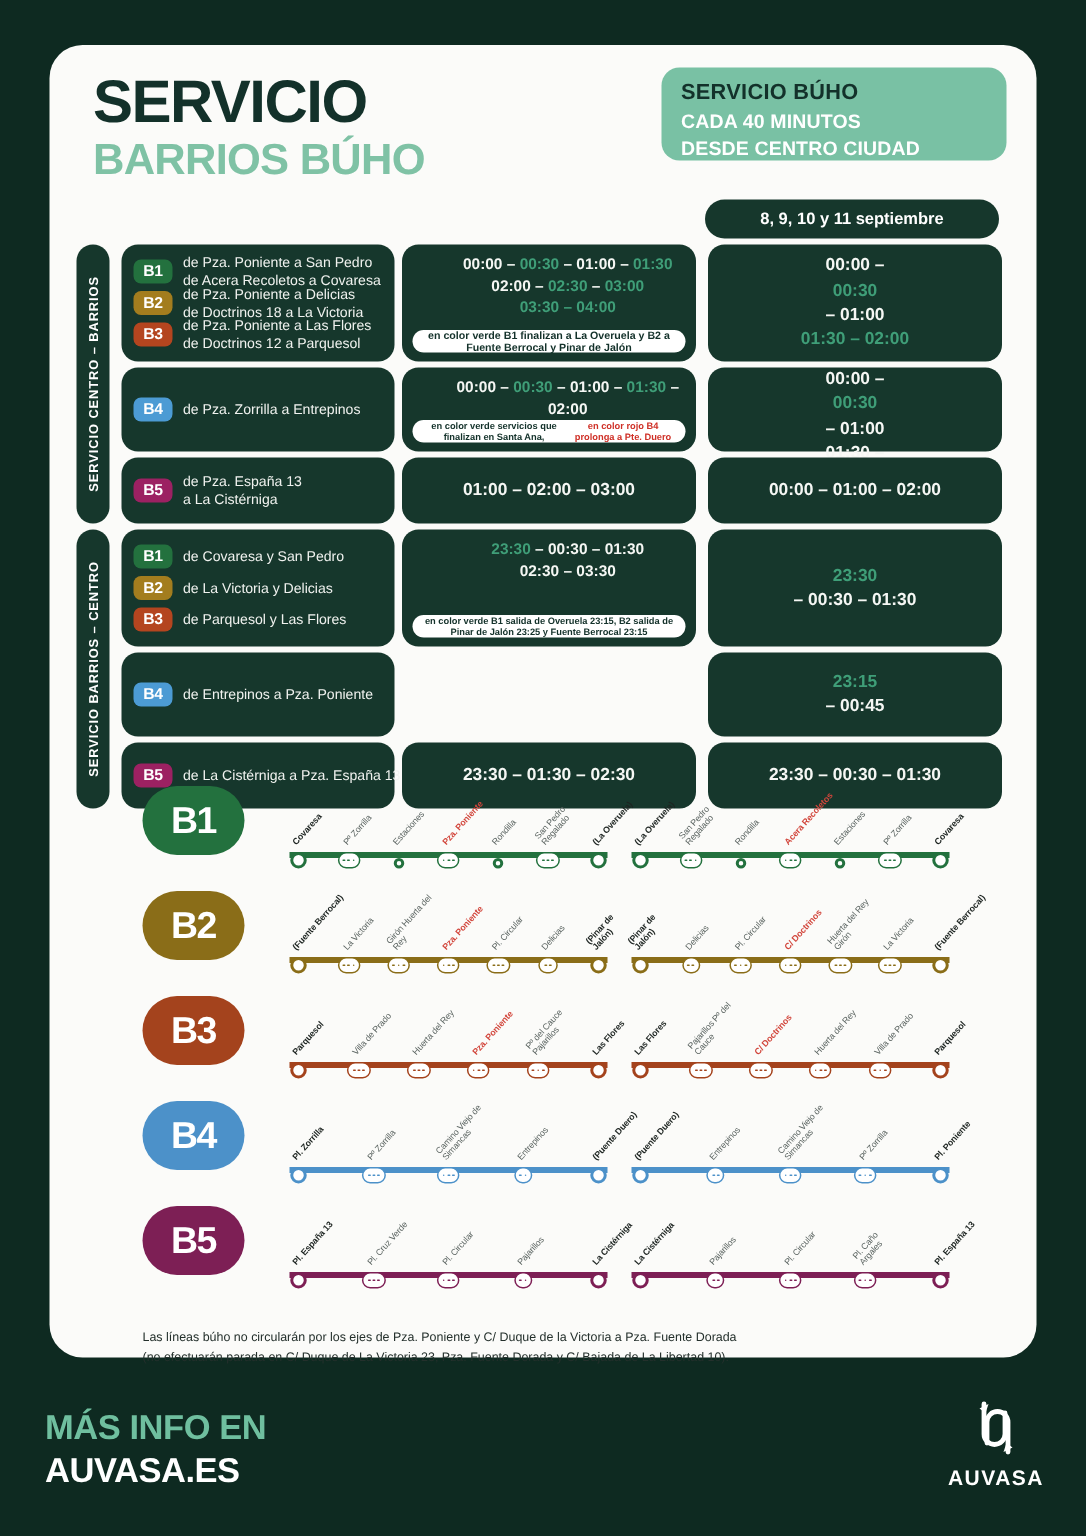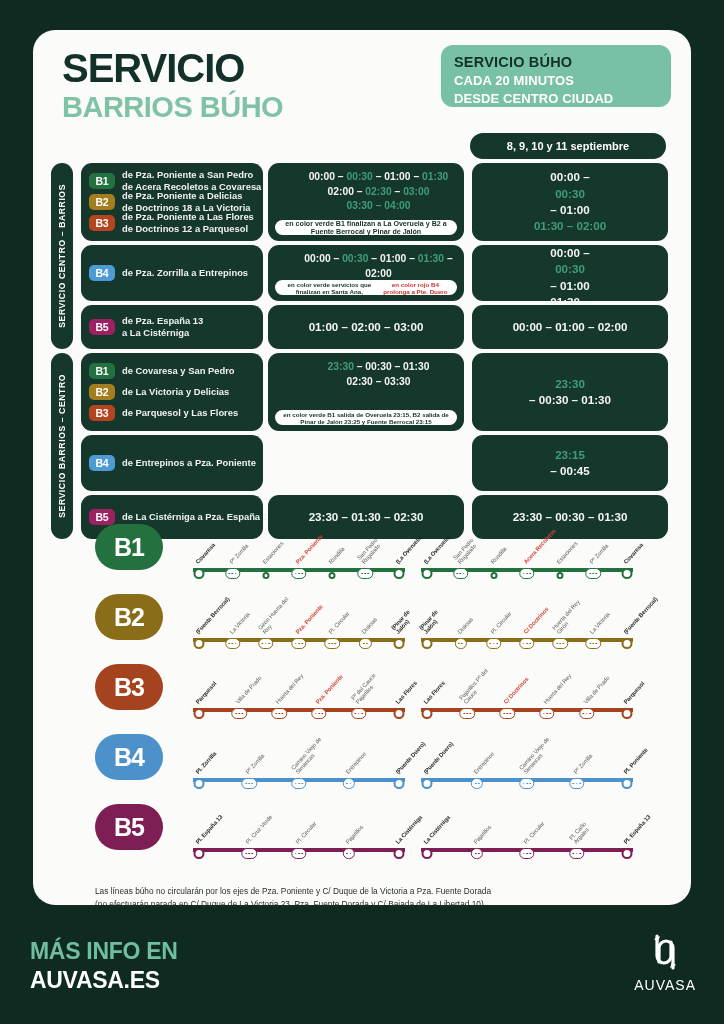--- a/index.html
+++ b/index.html
@@ -58,21 +58,21 @@
   .lineitem { display:flex; align-items:center; gap:7px; height:19px; }
   .chip {
     width:26px; height:16px; border-radius:5px; color:#fff; font-size:10.5px; font-weight:bold;
     display:flex; align-items:center; justify-content:center; flex:0 0 auto; letter-spacing:-0.3px;
   }
   .chip.b1 { background:#23713e; }
   .chip.b2 { background:#a37d1e; }
   .chip.b3 { background:#b4451f; }
   .chip.b4 { background:#4c9bd4; }
   .chip.b5 { background:#9c2162; }
-  .desc-txt { font-size:9.4px; color:#f0f2ef; line-height:1.32; white-space:nowrap;font-weight:bold; }
+  .desc-txt { font-size:9.4px; color:#f0f2ef; line-height:1.32; white-space:nowrap; }
 
   .times { color:#f5f7f4; font-size:11.6px; font-weight:bold; text-align:center; line-height:1.42; padding-top:7px;}
   .times .g { color:#3f9e78; }
   .times .r { color:#cf3027; }
   .times.small { font-size:10.3px;padding-left:25px; }
 
   .note {
     position:absolute; left:7px; right:7px; bottom:6px; height:15px; background:#ffffff;
     border-radius:8px; display:flex; align-items:center; justify-content:center;
     font-size:7.1px; font-weight:bold; color:#13312a; text-align:center; padding:0 5px;
@@ -118,38 +118,38 @@
 
   
   .fnote { position:absolute; left:62px; top:855px; width:580px; font-size:8.3px; color:#24302c; line-height:1.55; }
 
   
   .more { position:absolute; left:30px; top:938px; }
   .more1 { font-size:23px; font-weight:bold; color:#6fbf9f; letter-spacing:-0.3px; line-height:1.2;}
   .more2 { font-size:23px; font-weight:bold; color:#ffffff; letter-spacing:-0.3px; line-height:1.25;}
   .brands { position:absolute; right:28px; top:930px; display:flex; align-items:flex-end; gap:22px; }
   .brand { display:flex; flex-direction:column; align-items:center; color:#fff; }
-  .brandname { font-size:14px; font-weight:normal; letter-spacing:1px; margin-top:3px; }
+  .brandname { font-size:14px; font-weight:bold; letter-spacing:1px; margin-top:3px; }
   .ayto-sub { font-size:6.5px; letter-spacing:0.2px; }
   .ayto-name { font-size:13px; font-weight:bold; letter-spacing:-0.2px; }
 </style>
 </head>
 <body>
 
 <div class="poster">
   <div class="card">
 
     <div class="hdr">
       <div class="hdr-l1">SERVICIO</div>
       <div class="hdr-l2">BARRIOS BÚHO</div>
     </div>
 
     <div class="badge">
       <div class="badge-t1">SERVICIO BÚHO</div>
-      <div class="badge-t2">CADA 20 MINUTOS</div>
+      <div class="badge-t2">CADA 40 MINUTOS</div>
       <div class="badge-t2">DESDE CENTRO CIUDAD</div>
     </div>
 
     <div class="datehdr b">8, 9, 10 y 11 septiembre</div>
 
     <div id="sections-host">
         <div class="sect s1">
           <div class="vlabel" style="height: 186px;">
             <span>SERVICIO CENTRO – BARRIOS</span>
           </div>

